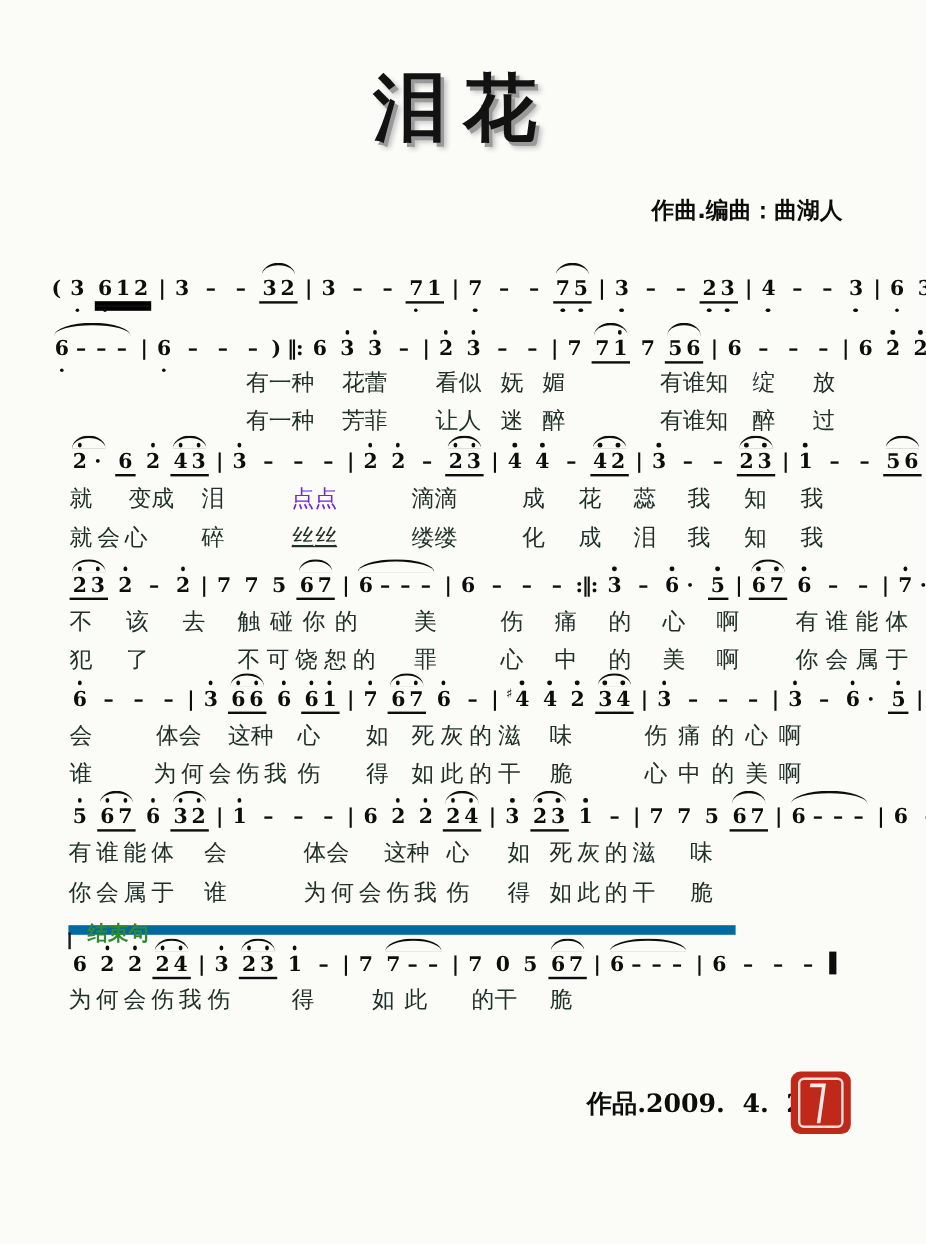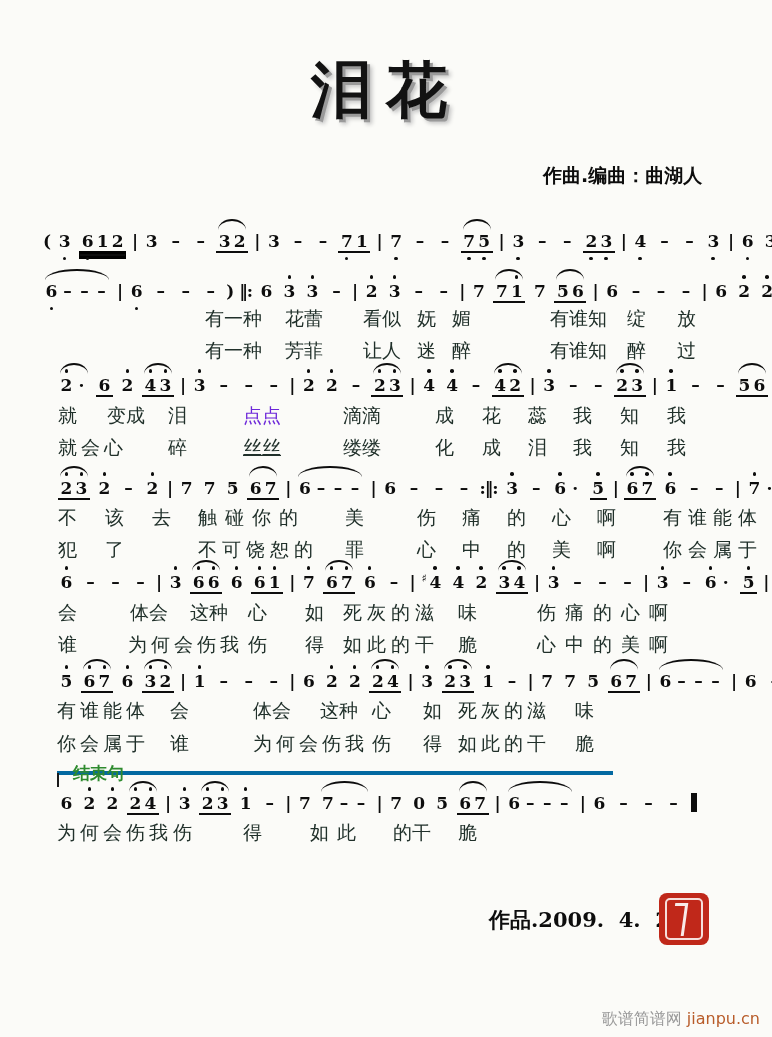--- a/index.html
+++ b/index.html
@@ -28,21 +28,21 @@
                 border-top:2px solid #0d0d0d;border-radius:50% 50% 0 0/100% 100% 0 0;}
   .n.da::after{content:"";position:absolute;left:50%;margin-left:-2px;top:-6px;width:3.5px;height:3.5px;border-radius:50%;background:#0d0d0d;}
   .n.db::after{content:"";position:absolute;left:50%;margin-left:-2px;bottom:-9px;width:3.5px;height:3.5px;border-radius:50%;background:#0d0d0d;}
   .sharp{font-size:11px;vertical-align:6px;margin-right:1px;}
   .endbar{display:inline-block;width:6px;height:19px;background:#0d0d0d;vertical-align:-3px;margin-left:2px;}
   
   .lyr-row{position:absolute;left:0;top:0;width:100%;height:0;}
   .lyr{position:absolute;font-size:19px;color:#20302a;white-space:nowrap;
        font-family:"DejaVu Sans","Liberation Sans",sans-serif;}
   
-  #end-bracket{position:absolute;left:57px;top:771px;width:556px;border-top:4px solid #0369a1;}
+  #end-bracket{position:absolute;left:57px;top:771px;width:556px;border-top:8px solid #0369a1;}
   #end-bracket::before{content:"";position:absolute;left:0;top:-2px;width:2px;height:14px;background:#1a1a1a;}
   #end-label{position:absolute;left:16px;top:-13px;font-size:17px;font-weight:bold;
              font-family:"DejaVu Sans","Liberation Sans",sans-serif;}
   
   #workdate{position:absolute;left:489px;top:906px;font-size:21px;font-weight:bold;color:#0d0d0d;white-space:pre;}
   #seal{position:absolute;left:659px;top:893px;width:50px;height:52px;border-radius:8px;}
   #seal::before{content:"";position:absolute;left:6px;top:5px;right:6px;bottom:5px;
                 border:2px solid rgba(255,255,255,.85);border-radius:5px;}
   #seal::after{content:"";position:absolute;left:14px;top:10px;width:10px;height:30px;
                border-right:3px solid rgba(255,255,255,.9);border-top:3px solid rgba(255,255,255,.9);transform:skewX(-8deg);}
@@ -182,17 +182,13 @@
       </div>
     </div>
 
   <div id="end-bracket">
     <span id="end-label" style="color: rgb(46, 139, 46);">结束句</span>
   </div>
 
   <div id="workdate">作品.2009.  4.  29.</div>
   <div id="seal" style="background: rgb(192, 40, 26);"></div>
 
-  <div id="watermark">
-    <span id="wm-site" style="color: rgb(154, 154, 154);">歌谱简谱网</span>
-    <span id="wm-url" style="color: rgb(184, 92, 42);">jianpu.cn</span>
-  </div>
 </div>
 
 </body></html>

